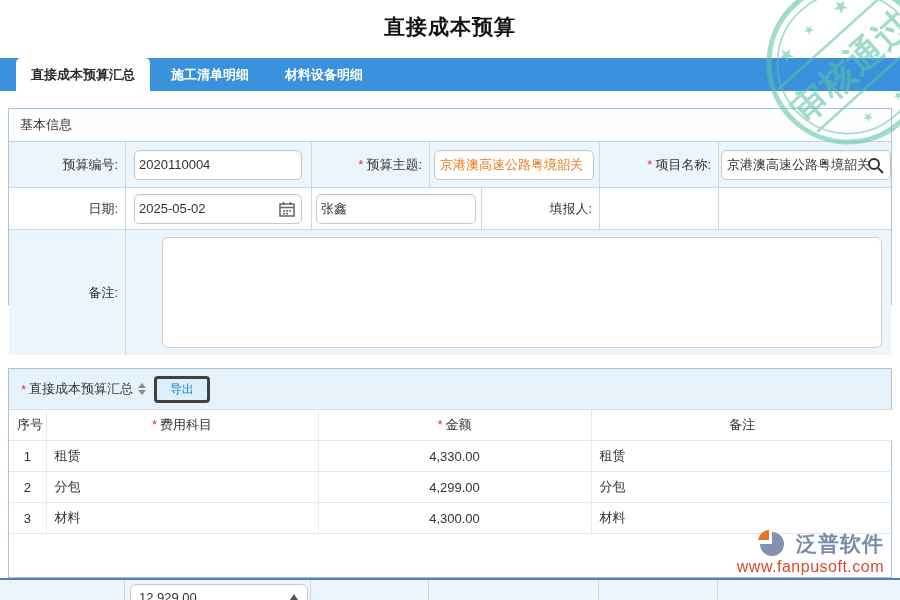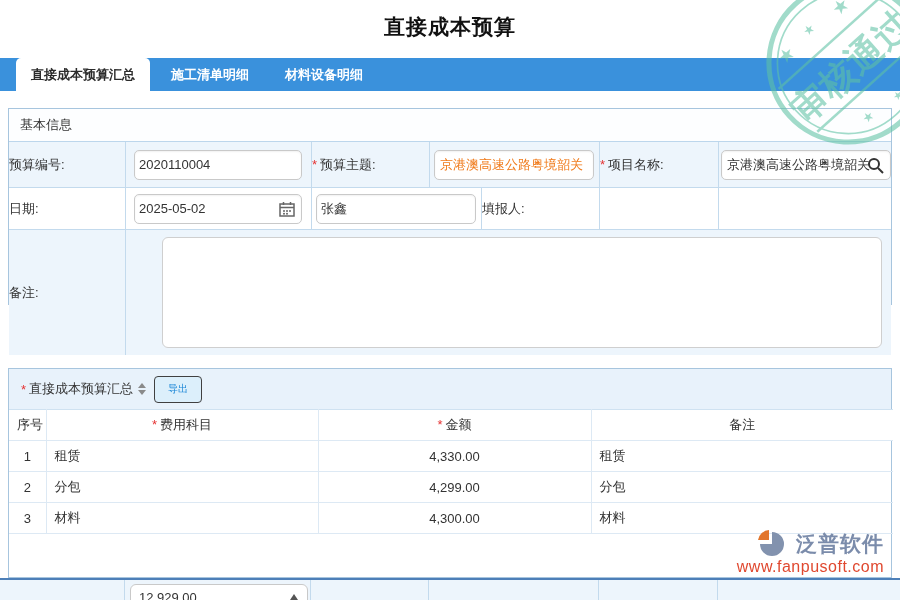--- a/index.html
+++ b/index.html
@@ -23,21 +23,21 @@
   .form-panel { top:108px; height:197px; }
   .panel-title { height:33px; line-height:32px; padding-left:11px; font-size:13px; color:#333;
     border-bottom:1px solid #bcd6ec; background:#fdfeff; }
 
   .frow { display:flex; width:100%; border-bottom:1px solid #c3daed; }
   .frow:last-child { border-bottom:none;gap:27px; }
   .fcell { border-right:1px solid #c3daed; display:flex; align-items:center; }
   .fcell:last-child { border-right:none; }
   .r-light { background:#edf5fc; }
   .r-white { background:#ffffff; }
-  .lab { padding-right:7px; font-size:13px; color:#333; white-space:nowrap; }
+  .lab { justify-content:flex-end; padding-right:7px; font-size:13px; color:#333; white-space:nowrap; }
   .c1 { width:117px; } .c2 { width:186px; } .c3 { width:118px; }
   .c4 { width:170px; } .c5 { width:119px; } .c6 { width:174px; flex:1; }
   .h46 { height:46px; } .h42 { height:42px; } .h125 { height:125px; }
 
   .req { color:#e53333; margin-right:3px; font-size:13px; }
 
   .tbox { position:relative; height:30px; background:#fff; border:1px solid #c9c9c9;
     border-radius:5px; font-size:13px; color:#333; display:flex; align-items:center;
     padding:0 4px; box-shadow:inset 0 1px 2px rgba(0,0,0,0.06); overflow:hidden; white-space:nowrap; }
   .tbox input { border:none; outline:none; width:100%; font-size:13px; color:#333;
@@ -51,22 +51,22 @@
 
   
   .table-panel { top:368px; height:210px; }
   .section-bar { height:40px; background:#e8f2fb; display:flex; align-items:center;
     padding-left:12px; font-size:13px; color:#333; }
   .sort-icon { display:inline-flex; flex-direction:column; margin:0 8px 0 5px; gap:2px; }
   .sort-icon .up { width:0; height:0; border-left:4px solid transparent;
     border-right:4px solid transparent; border-bottom:5px solid #8a8a8a; }
   .sort-icon .down { width:0; height:0; border-left:4px solid transparent;
     border-right:4px solid transparent; border-top:5px solid #8a8a8a; }
-  .export-btn { height:27px; padding:0 13px; background:#dceffb; border:1px solid #404040;
-    border-radius:4px; color:#1885d6; font-size:10px; font-family:inherit; cursor:pointer; }
+  .export-btn { height:27px; padding:0 13px; background:#dceffb; border:3px solid #404040;
+    border-radius:4px; color:#1885d6; font-size:12px; font-family:inherit; cursor:pointer; }
 
   table.sum { width:100%; border-collapse:collapse; table-layout:fixed; }
   table.sum th, table.sum td { border:1px solid #dde9f4; font-size:13px; font-weight:normal;
     color:#333; height:31px; padding:0 8px; overflow:hidden; white-space:nowrap; }
   table.sum th { text-align:center; background:#fff; border-top:1px solid #cfe2f1; }
   table.sum td.center { text-align:center; }
   table.sum td.left { text-align:left; }
   table.sum tr > *:first-child { border-left:none; }
   table.sum tr > *:last-child { border-right:none; }
   col.w-seq { width:37px; } col.w-subj { width:272px; } col.w-amt { width:273px; } col.w-rem { width:302px; }

